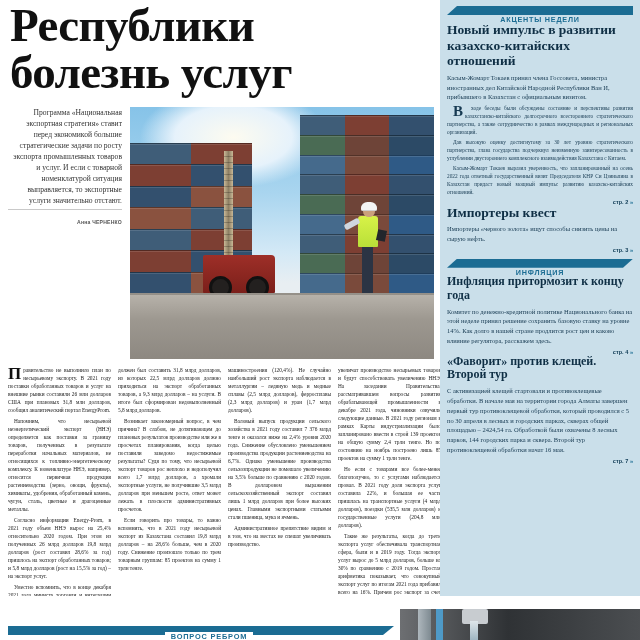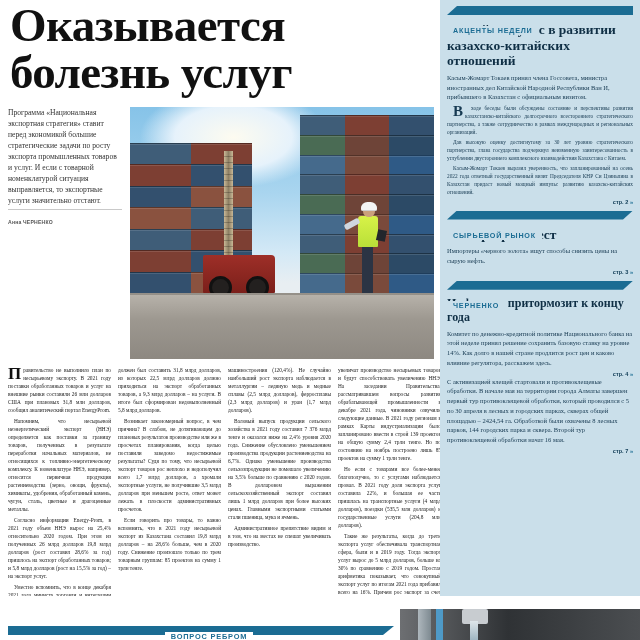--- a/index.html
+++ b/index.html
@@ -21,21 +21,21 @@
     font-weight:700;font-size:47px;line-height:0.99;
     letter-spacing:-0.6px;color:#111;margin:2px 0 0 2px;
   }
   .headline .l2{display:block;}
 
   
   .lead-row{display:flex;margin-top:12px;}
   .lead{
     width:122px;flex:0 0 122px;padding-right:8px;box-sizing:border-box;
     font-family:"Liberation Serif", serif;
-    font-size:7.6px;line-height:1.45;color:#333;
+    font-size:7.6px;line-height:1.45;color:#333;text-align:right;
   }
   .byline{
     margin-top:9px;font-family:"Liberation Sans", sans-serif;
     font-size:5.1px;letter-spacing:.2px;color:#555;font-weight:600;
   }
   .rule-thin{height:1px;background:#c9c9c9;margin:3px 0 4px 0;}
 
   
   .photo{
     position:relative;flex:1 1 auto;height:252px;overflow:hidden;
@@ -92,21 +92,21 @@
     position:absolute;right:0;top:0;width:200px;height:616px;
     background:#cadfea;box-sizing:border-box;padding:0 7px;
     font-family:"Liberation Serif", serif;
   }
   .ribbon{position:relative;height:13px;margin:4px 0 5px 0;}
   .ribbon .bar{
     position:absolute;left:0;right:0;top:2px;height:9px;background:#1b6c93;
     clip-path:polygon(10px 0,100% 0,100% 100%,0 100%);
   }
   .ribbon .bar.r2{clip-path:polygon(10px 0,100% 0,calc(100% - 10px) 100%,0 100%);}
-  .ribbon .txtwrap{position:absolute;left:0;right:0;top:15px;text-align:left;}
+  .ribbon .txtwrap{position:absolute;left:0;right:0;top:4px;text-align:center;}
   .ribbon .label{
     display:inline-block;background:#cadfea;padding:0 6px;
     font-family:"Liberation Sans", sans-serif;font-size:7.2px;font-weight:700;
     letter-spacing:.8px;color:#1b6c93;
   }
   .sb-title{
     font-weight:700;font-size:13.5px;line-height:1.16;color:#0f2f45;margin:0 0 4px 0;
   }
   .sb-title.sm{font-size:12px;}
   .sb-lead{font-size:6.5px;line-height:1.5;color:#173a52;margin:0 0 3px 0;}
@@ -137,21 +137,21 @@
   .fa-blue{position:absolute;left:36px;top:0;width:7px;height:31px;background:#4ea6da;opacity:.85;}
 </style>
 </head>
 <body>
 
 <div class="page">
 
   <div class="main">
 
     <h1 class="headline">
-      <span>Оказывается</span>
+      <span>Республики</span>
       <span class="l2">болезнь услуг</span>
     </h1>
 
     <div class="lead-row">
       <div class="lead">
         <div>Программа «Национальная экспортная стратегия» ставит перед экономикой большие стратегические задачи по росту экспорта промышленных товаров и услуг. И если с товарной номенклатурой ситуация выправляется, то экспортные услуги значительно отстают.</div>
         <div class="rule-thin"></div>
         <div class="byline">Анна ЧЕРНЕНКО</div>
       </div>
 
@@ -255,42 +255,39 @@
     <div class="sb-title">Новый импульс в развитии казахско-китайских отношений</div>
     <div class="sb-lead">Касым-Жомарт Токаев принял члена Госсовета, министра иностранных дел Китайской Народной Республики Ван И, прибывшего в Казахстан с официальным визитом.</div>
     <div class="sb-body dc">В ходе беседы были обсуждены состояние и перспективы развития казахстанско-китайского долгосрочного всестороннего стратегического партнерства, а также сотрудничество в рамках международных и региональных организаций.</div>
     <div class="sb-body">Дав высокую оценку достигнутому за 30 лет уровню стратегического партнерства, глава государства подчеркнул неизменную заинтересованность в углублении двустороннего комплексного взаимодействия Казахстана с Китаем.</div>
     <div class="sb-body">Касым-Жомарт Токаев выразил уверенность, что запланированный на осень 2022 года ответный государственный визит Председателя КНР Си Цзиньпина в Казахстан придаст новый мощный импульс развитию казахско-китайских отношений.</div>
     <div class="sb-jump">
       <span>стр. 2</span>
       <span class="chev">»</span>
     </div>
 
-    <div class="ribbon">
-      <div class="bar r2"></div>
-      <div class="txtwrap"><span class="label">СЫРЬЕВОЙ РЫНОК</span></div>
-    </div>
     <div class="sb-title">Импортеры квест</div>
     <div class="sb-lead">Импортеры «черного золота» ищут способы снизить цены на сырую нефть.</div>
     <div class="sb-jump">
       <span>стр. 3</span>
       <span class="chev">»</span>
     </div>
 
     <div class="ribbon">
       <div class="bar r2"></div>
-      <div class="txtwrap"><span class="label">ЧЕРНЕНКО</span></div>
+      <div class="txtwrap"><span class="label">ИНФЛЯЦИЯ</span></div>
     </div>
     <div class="sb-title sm">Инфляция притормозит к концу года</div>
     <div class="sb-lead">Комитет по денежно-кредитной политике Национального банка на этой неделе принял решение сохранить базовую ставку на уровне 14%. Как долго в нашей стране продлится рост цен и каково влияние регулятора, расскажем здесь.</div>
     <div class="sb-jump">
       <span>стр. 4</span>
       <span class="chev">»</span>
     </div>
 
+    <div class="sb-title sm">«Фаворит» против клещей. Второй тур</div>
     <div class="sb-lead">С активизацией клещей стартовали и противоклещевые обработки. В начале мая на территории города Алматы завершен первый тур противоклещевой обработки, который проводился с 5 по 30 апреля в лесных и городских парках, скверах общей площадью – 2424,54 га. Обработкой были охвачены 8 лесных парков, 144 городских парка и сквера. Второй тур противоклещевой обработки начат 16 мая.</div>
     <div class="sb-jump">
       <span>стр. 7</span>
       <span class="chev">»</span>
     </div>
   </aside>
 
   <div class="bottom">
     <div class="bottom-left">
       <div class="bribbon">

